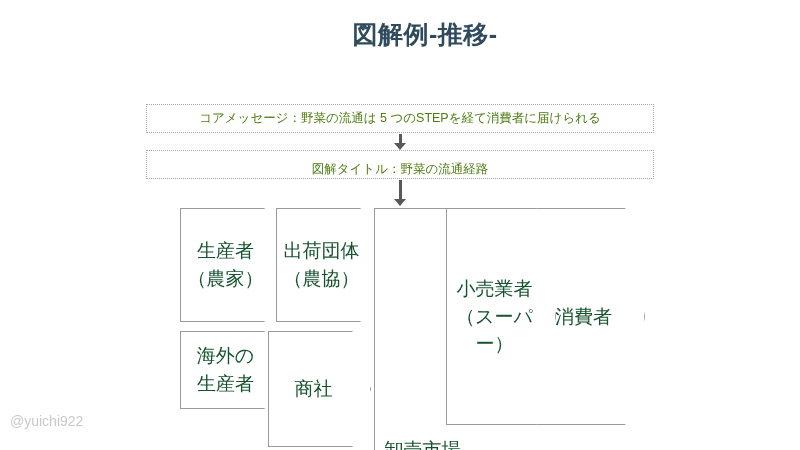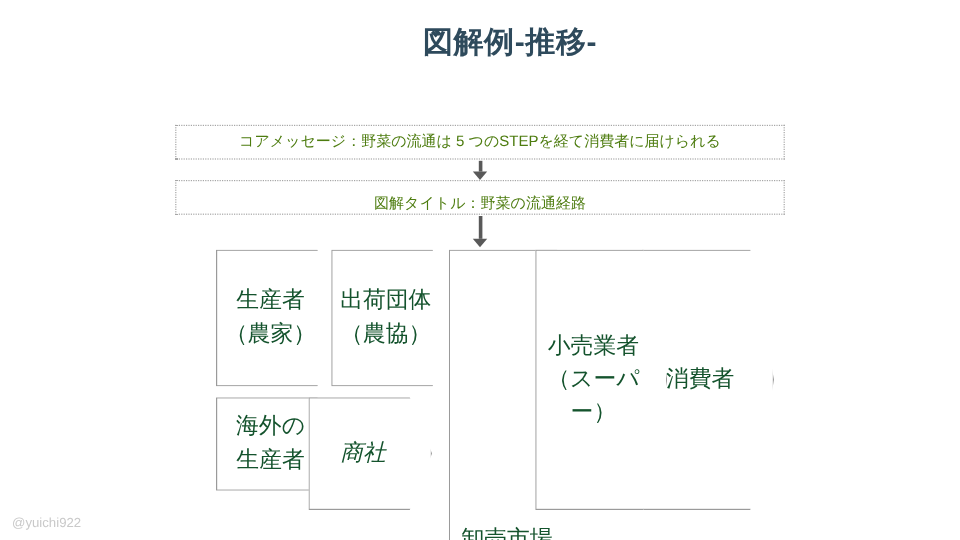--- a/index.html
+++ b/index.html
@@ -117,22 +117,22 @@
   }
   .chev-label {
     display: block;
     margin-right: 12%;
   }
 
   
   #watermark {
     position: absolute;
     left: 10px;
-    bottom: 8px;
-    font-size: 11px;
+    bottom: 21px;
+    font-size: 14px;
     color: #c9c9c9;
     text-align: center;
   }
 </style>
 </head>
 <body>
 
 <div id="slide-title">図解例-推移-</div>
 
 <div id="core-message-box" class="msg-box">
@@ -161,21 +161,21 @@
   </div>
   <div class="chevron short" style="left:180px; top:331px; width:103px; height:78px;">
     <span class="chev-label">海外の
 生産者</span>
   </div>
 
   <div class="chevron short" style="left:276px; top:208px; width:103px; height:114px;">
     <span class="chev-label">出荷団体
 （農協）</span>
   </div>
-  <div class="chevron short" style="left:257px; top:331px; width:103px; height:94px;font-style:italic;">
+  <div class="chevron short" style="left:268px; top:331px; width:103px; height:116px;">
     <span class="chev-label">商社</span>
   </div>
 
   <div class="chevron tall" style="left:374px; top:208px; width:110px; height:257px;align-items:flex-end;">
     <span class="chev-label">卸売市場</span>
   </div>
 
   <div class="chevron tall" style="left:535px; top:208px; width:110px; height:217px;">
     <span class="chev-label">消費者</span>
   </div>

